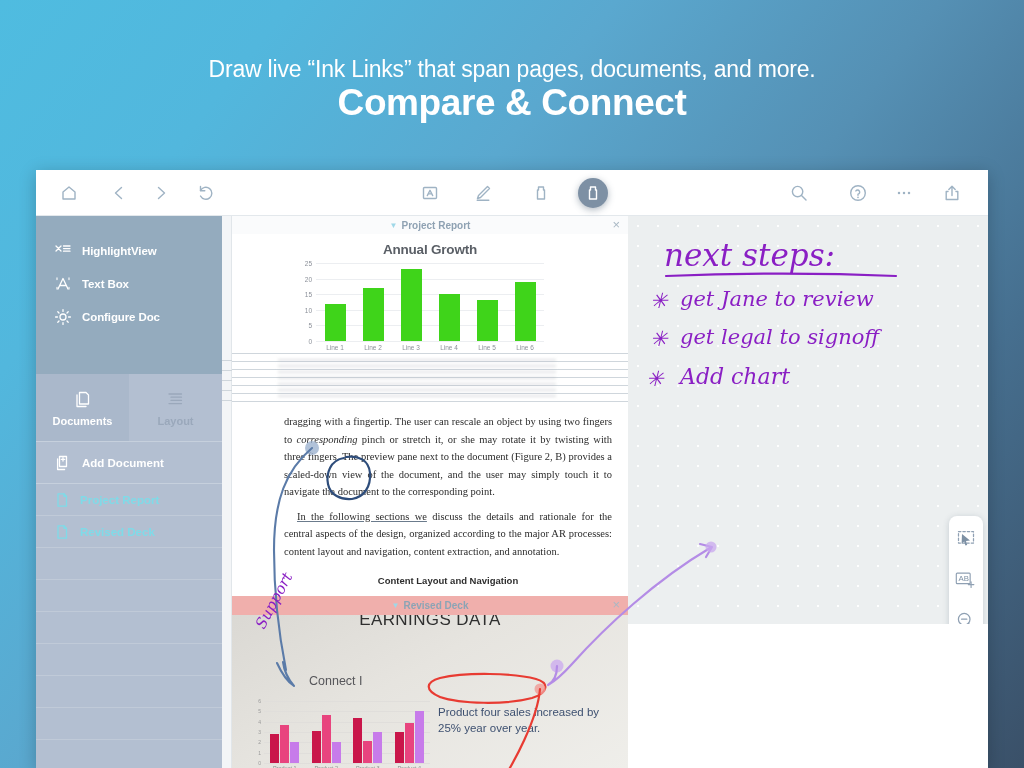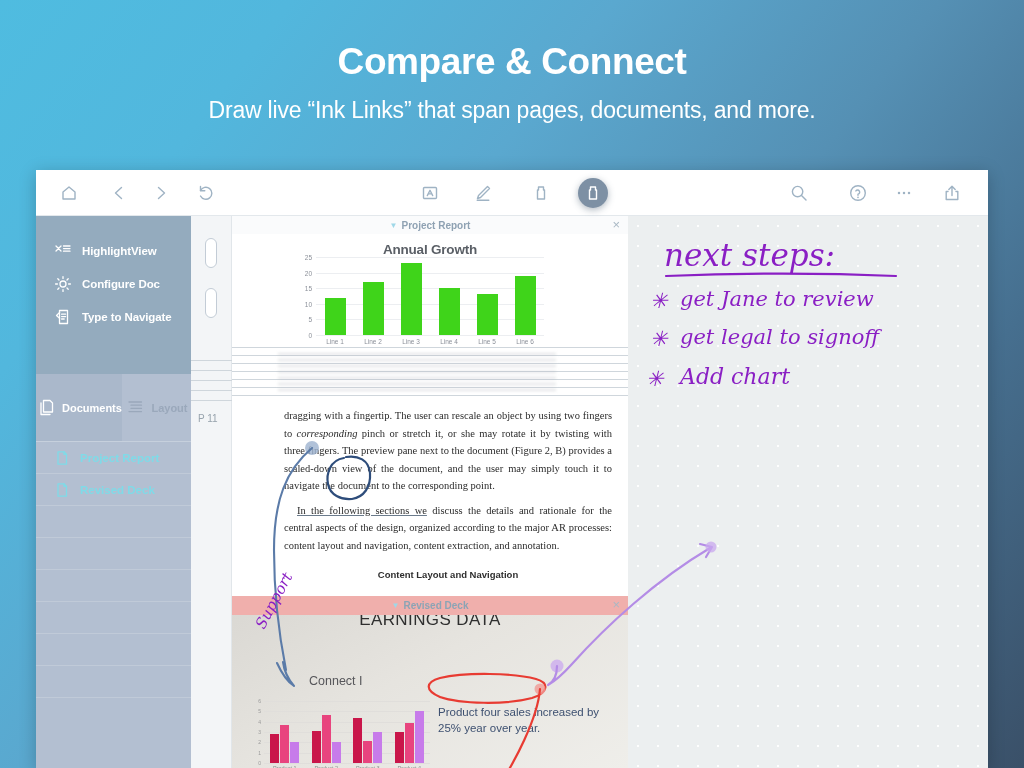--- a/index.html
+++ b/index.html
@@ -74,21 +74,21 @@
     background: #7d90a4;
     border-radius: 50%;
     box-shadow: 0 2px 7px rgba(80,100,120,0.45);
   }
   .tb-btn.selected .tb-ico { stroke: #ffffff; }
 
   
   #sidebar {
     position: absolute;
     top: 46px; left: 0;
-    width: 155px;
+    width: 186px;
     height: 552px;
     background: #b3bfd1;
     z-index: 30;
   }
   #tool-list { padding: 18px 0 10px 0; background: #94abbe; height: 158px; }
   .tool-row {
     display: flex; align-items: center;
     height: 33px;
     padding-left: 17px;
     color: #ffffff;
@@ -105,21 +105,21 @@
            stroke-linecap: round; stroke-linejoin: round; }
 
   
   #seg-row {
     display: flex;
     height: 68px;
     border-bottom: 1px solid #c6d0dd;
   }
   .seg {
     flex: 1;
-    display: flex; flex-direction: row;
+    display: flex; flex-direction: column;
     align-items: center; justify-content: center;
     gap: 5px;
     font-size: 11px;
     font-weight: bold;
   }
   .seg.active { background: #aab8cb; color: #ffffff; }
   .seg.inactive { color: #9aa8bb; }
   .seg .sicon { width: 21px; height: 21px; display:flex; align-items:center; justify-content:center; }
   .g-ico { stroke: #ffffff; stroke-width: 1.3; fill: none;
            stroke-linecap: round; stroke-linejoin: round; }
@@ -206,20 +206,21 @@
   }
   .doc-header.pink { background: #f0afac; color: #8ba4b5; }
 
   
   #growth-block { padding: 8px 0 4px 0; background: #ffffff; }
   #growth-title {
     text-align: center;
     font-size: 13.5px; font-weight: bold;
     color: #5a5f66;
     letter-spacing: -0.2px;
+    margin-bottom: 6px;
   }
   #growth-chart {
     position: relative;
     margin: 0 auto;
     width: 228px; height: 78px;
   }
   .gax-label {
     position: absolute; right: 100%;
     margin-right: 4px;
     font-size: 6.5px; color: #8b9099;
@@ -310,21 +311,21 @@
     position: absolute; left: 206px; top: 108px;
     width: 165px;
     font-size: 11.5px; line-height: 16px;
     color: #3e5171;
   }
 
   
   #canvas {
     position: absolute;
     top: 46px; left: 592px;
-    width: 360px; height: 552px;
+    width: 360px; height: 408px;
     background-color: #eceff0;
     background-image: radial-gradient(circle, rgba(255,255,255,0.95) 1.1px, transparent 1.2px);
     background-size: 20px 20px;
     z-index: 10;
     overflow: hidden;
   }
 
   
   #ink-notes { position: absolute; left: 0; top: 0; }
 
@@ -387,22 +388,22 @@
   .sep-arrow { width: 0; height: 0; border-left: 3.5px solid transparent; border-right: 3.5px solid transparent; }
   .sep-up { border-bottom: 4px solid rgba(255,255,255,0.85); }
   .sep-dn { border-top: 4px solid rgba(255,255,255,0.85); }
 </style>
 </head>
 <body>
 
 <div id="stage">
 
   <div id="headline-block">
+    <div id="headline-sub">Draw live “Ink Links” that span pages, documents, and more.</div>
     <div id="headline-title">Compare &amp; Connect</div>
-    <div id="headline-sub">Draw live “Ink Links” that span pages, documents, and more.</div>
   </div>
 
   <div id="app-window">
 
     <div id="toolbar">
 
       <div class="tb-btn" style="left:18px">
         <svg width="18" height="18" viewBox="0 0 18 18">
             <path class="tb-ico" d="M3 8 L9 3 L15 8 L15 15 L3 15 Z"></path>
           </svg>
@@ -482,42 +483,41 @@
         <div class="tool-row">
           <span class="ticon">
             <svg width="18" height="18" viewBox="0 0 18 18">
               <path class="w-ico" d="M2 4 L7 9 M2 9 L7 4"></path>
               <path class="w-ico" d="M9.5 4 L16 4 M9.5 6.6 L16 6.6 M9.5 9.2 L16 9.2"></path>
             </svg>
           </span>
           <span>HighlightView</span>
         </div>
 
+        <div class="tool-row">
+          <span class="ticon">
+            <svg width="18" height="18" viewBox="0 0 18 18">
+              <path class="w-ico" d="M4 14 L9 3.5 L14 14 M5.8 10.5 L12.2 10.5"></path>
+              <path class="w-ico" d="M3 3 L3 4.6 M3 14 L3 12.4 M15 3 L15 4.6 M15 14 L15 12.4" opacity="0.85"></path>
+            </svg>
+          </span>
+          <span>Text Box</span>
+        </div>
 
         <div class="tool-row">
           <span class="ticon">
             <svg width="18" height="18" viewBox="0 0 18 18">
               <circle class="w-ico" cx="9" cy="9" r="3"></circle>
               <path class="w-ico" d="M9 1.6 L9 3.4 M9 14.6 L9 16.4 M1.6 9 L3.4 9 M14.6 9 L16.4 9
                        M3.8 3.8 L5 5 M13 13 L14.2 14.2 M14.2 3.8 L13 5 M5 13 L3.8 14.2"></path>
             </svg>
           </span>
           <span>Configure Doc</span>
         </div>
 
-        <div class="tool-row">
-          <span class="ticon">
-            <svg width="18" height="18" viewBox="0 0 18 18">
-              <path class="w-ico" d="M5.5 2.5 L13.5 2.5 L13.5 15.5 L5.5 15.5 Z"></path>
-              <path class="w-ico" d="M7.6 6.2 L11.6 6.2 M7.6 8.6 L11.6 8.6 M7.6 11 L10.2 11"></path>
-              <path class="w-ico" d="M5.6 4.6 L2.5 7.4 L5.6 10.2"></path>
-            </svg>
-          </span>
-          <span>Type to Navigate</span>
-        </div>
       </div>
 
       <div id="seg-row">
         <div class="seg active">
           <span class="sicon">
             <svg width="19" height="19" viewBox="0 0 19 19">
               <path class="g-ico" d="M6.5 2.5 L13 2.5 L15.5 5 L15.5 14 L6.5 14 Z"></path>
               <path class="g-ico" d="M4 5 L4 16.5 L13 16.5"></path>
             </svg>
           </span>
@@ -526,20 +526,30 @@
         <div class="seg inactive">
           <span class="sicon">
             <svg width="19" height="19" viewBox="0 0 19 19">
               <path class="g-ico" d="M3 4 L15.5 4 M5 7.2 L15.5 7.2 M5 10.4 L15.5 10.4 M3 13.6 L15.5 13.6"></path>
             </svg>
           </span>
           <span>Layout</span>
         </div>
       </div>
 
+      <div id="add-doc-row">
+        <span class="ticon">
+          <svg width="18" height="18" viewBox="0 0 18 18">
+            <path class="w-ico" d="M5.5 2.5 L12.5 2.5 L12.5 12.5 L5.5 12.5 Z"></path>
+            <path class="w-ico" d="M7.2 5.3 L10.8 5.3 M9 3.6 L9 7.1"></path>
+            <path class="w-ico" d="M3.6 5 L3.6 15.5 L10.6 15.5"></path>
+          </svg>
+        </span>
+        <span>Add Document</span>
+      </div>
 
       <div class="doc-row">
         <span class="ticon">
           <svg width="16" height="16" viewBox="0 0 16 16">
             <path class="c-ico" d="M4 1.8 L10 1.8 L12.5 4.4 L12.5 14.2 L4 14.2 Z"></path>
             <path class="c-ico" d="M10 1.8 L10 4.4 L12.5 4.4"></path>
           </svg>
         </span>
         <span>Project Report</span>
       </div>
@@ -688,20 +698,45 @@
         <text class="handwriting" x="22" y="92" font-size="21">✳</text>
         <text class="handwriting" x="52" y="90" font-size="21">get Jane to review</text>
 
         <text class="handwriting" x="22" y="130" font-size="21">✳</text>
         <text class="handwriting" x="52" y="128" font-size="21">get legal to signoff</text>
 
         <text class="handwriting" x="18" y="170" font-size="21">✳</text>
         <text class="handwriting" x="52" y="168" font-size="22">Add chart</text>
       </svg>
 
+      <div id="palette">
+        <div class="pal-btn">
+          <svg width="22" height="22" viewBox="0 0 22 22">
+            <path class="p-ico" stroke-dasharray="2.4 2" d="M3.5 3.5 L18.5 3.5 L18.5 15 L3.5 15 Z"></path>
+            <path d="M7 6 L15 12.5 L11 13 L12.2 17 L10.4 17.6 L9.2 13.6 L6.6 15.8 Z" fill="#7d90a4"></path>
+          </svg>
+        </div>
+        <div class="pal-btn">
+          <svg width="26" height="22" viewBox="0 0 26 22">
+            <rect class="p-ico" x="2.5" y="3.5" width="15" height="11.5" rx="1"></rect>
+            <text x="5" y="12.6" font-family="'Liberation Sans',sans-serif" font-size="8.5" fill="#7d90a4">AB</text>
+            <path class="p-ico" d="M18.5 13 L18.5 19 M15.5 16 L21.5 16"></path>
+          </svg>
+        </div>
+        <div class="pal-btn">
+          <svg width="22" height="22" viewBox="0 0 22 22">
+            <circle class="p-ico" cx="9.2" cy="9.2" r="5.8"></circle>
+            <path class="p-ico" d="M6.6 9.2 L11.8 9.2"></path>
+            <path class="p-ico" d="M13.5 13.5 L18.5 18.5"></path>
+          </svg>
+        </div>
+        <div id="palette-collapse">
+          <span>◀</span>
+        </div>
+      </div>
     </div>
 
     <svg id="ink-overlay">
 
       <circle class="endcap-blue" cx="276" cy="278" r="7"></circle>
       <path class="ink-blue" stroke-width="2.1" d="M276 278 C 250 300, 238 330, 238 380 C 238 430, 244 470, 250 500"></path>
       <path class="ink-blue" stroke-width="2.1" d="M241 493 C 246 504, 252 512, 258 516 C 252 509, 248 500, 247 492"></path>
 
       <path class="ink-navy" stroke-width="2.2" fill="none" d="M308 288 C 294 290, 290 304, 292 314 C 294 325, 305 330, 316 329
                C 328 327, 335 317, 334 303 C 333 290, 322 285, 310 287"></path>

